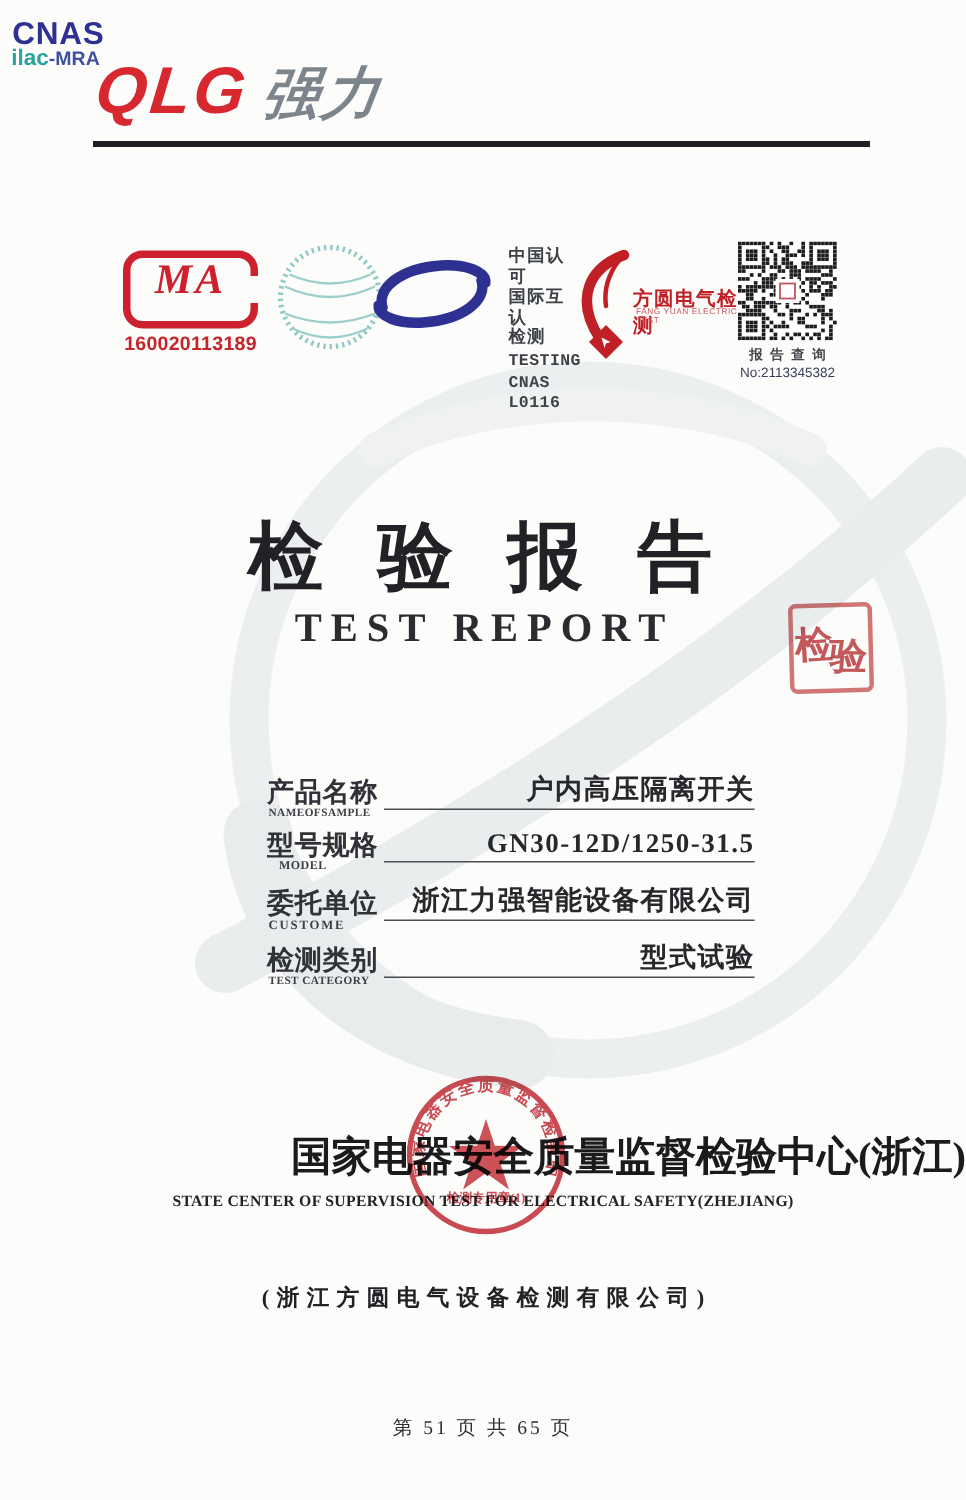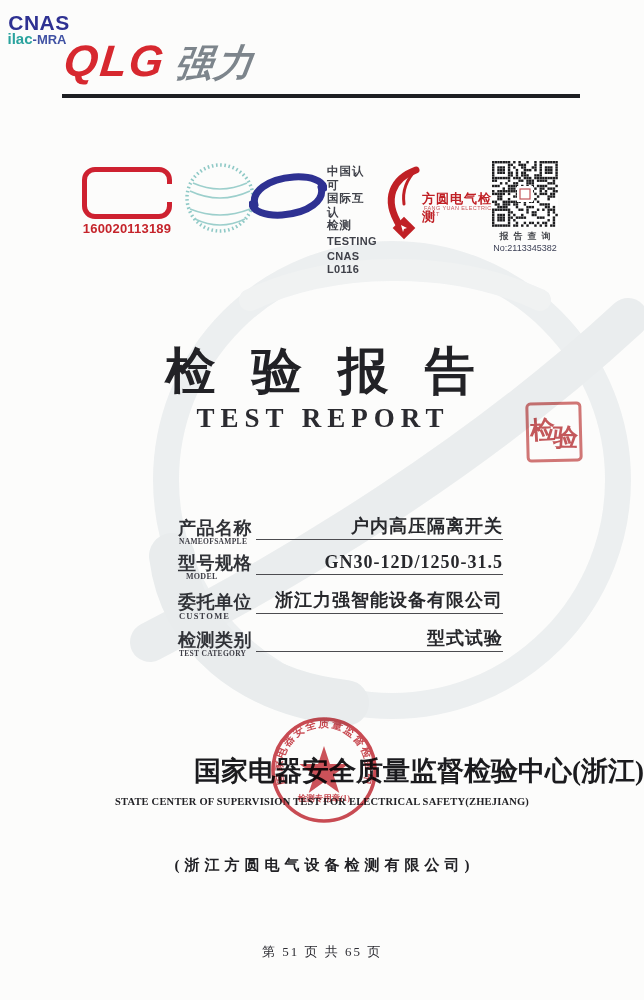--- a/index.html
+++ b/index.html
@@ -25,21 +25,21 @@
   .cma-ma { position:absolute; left:0; top:4px; width:100%; text-align:center; font-size:28px; font-weight:800;
             font-family:"Liberation Serif",serif; font-style:italic; letter-spacing:2px; }
   .cma-num { position:absolute; left:76px; top:221px; width:102px; text-align:center; font-size:13px; font-weight:700;
              font-family:"Liberation Sans",sans-serif; letter-spacing:0.2px; }
   .ilac { position:absolute; left:183px; top:161px; }
   .ilac-text { position:absolute; left:0; top:30px; width:74px; text-align:center;
                font-family:"Liberation Sans",sans-serif; font-weight:800; }
   .cnas { position:absolute; left:249px; top:172px; }
   .cnas-word { position:absolute; left:0; top:11px; width:78px; text-align:center; font-size:21px; font-weight:800;
                font-family:"Liberation Sans",sans-serif; letter-spacing:0.5px; }
-  .cnas-txt { position:absolute; left:327px; top:165px; font-family:Liberation Sans, sans-serif; color:#3f4149; }
+  .cnas-txt { position:absolute; left:339px; top:165px; font-family:Liberation Mono, monospace; color:#3f4149; }
   .cnas-txt .zh { font-size:11.5px; line-height:13.5px; font-weight:700; letter-spacing:1px; }
   .cnas-txt .en { font-size:11px; line-height:13px; font-weight:800; margin-top:2px; letter-spacing:0.3px; }
   .fy { position:absolute; left:378px; top:164px; width:120px; height:100px; }
   .fy-name { position:absolute; left:44px; top:26px; font-size:13px; font-weight:700; letter-spacing:1px; }
   .fy-sub { position:absolute; left:46px; top:41px; font-size:5.5px; font-family:"Liberation Sans",sans-serif; letter-spacing:0.4px; }
   .qr-wrap { position:absolute; left:490px; top:161px; width:70px; }
   .qr-caption { margin-top:3px; text-align:center; font-size:9px; letter-spacing:5px; padding-left:5px; color:#45474c;
                 font-family:"Liberation Sans",sans-serif; font-weight:700; }
   .qr-number { text-align:center; font-size:9px; color:#3c4056; font-family:"Liberation Sans",sans-serif; }
 
@@ -96,20 +96,21 @@
     <span class="latin" style="color:#d7282f">QLG</span>
     <span class="cn" style="color:#7d858c">强力</span>
   </div>
   <div class="top-rule"></div>
 
   <div class="certs">
 
     <div class="cma">
       <div class="cma-frame" style="border-color:#ce2130"></div>
       <div class="cma-gap"></div>
+      <div class="cma-ma" style="color:#ce2130">MA</div>
     </div>
     <div class="cma-num" style="color:#c5242b">160020113189</div>
 
     <svg class="ilac" width="74" height="80" viewBox="0 0 74 80">
       <circle cx="37" cy="37" r="33" fill="none" stroke="#8fc9c6" stroke-width="3.5" stroke-dasharray="1.6 2.6"></circle>
       <path d="M10,22 Q37,34 64,22" fill="none" stroke="#9ccfcc" stroke-width="1.6"></path>
       <path d="M7,30 Q37,44 67,30" fill="none" stroke="#9ccfcc" stroke-width="1.6"></path>
       <path d="M7,48 Q37,60 67,48" fill="none" stroke="#9ccfcc" stroke-width="1.6"></path>
       <path d="M12,58 Q37,70 62,58" fill="none" stroke="#9ccfcc" stroke-width="1.6"></path>
     </svg>

